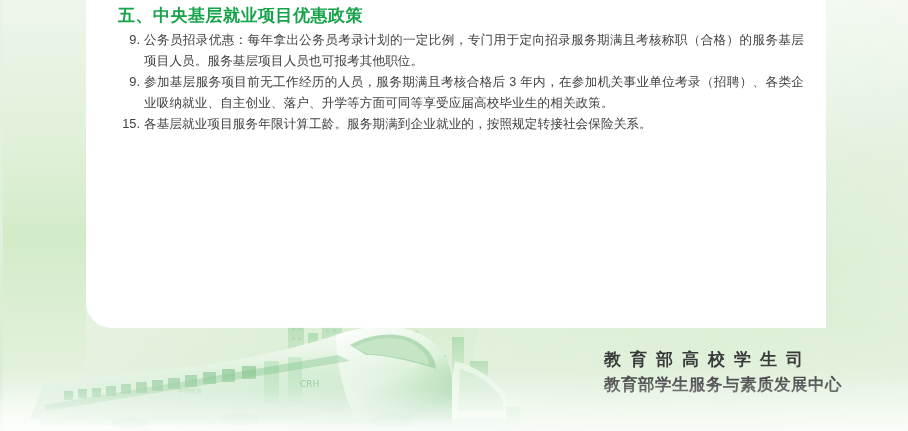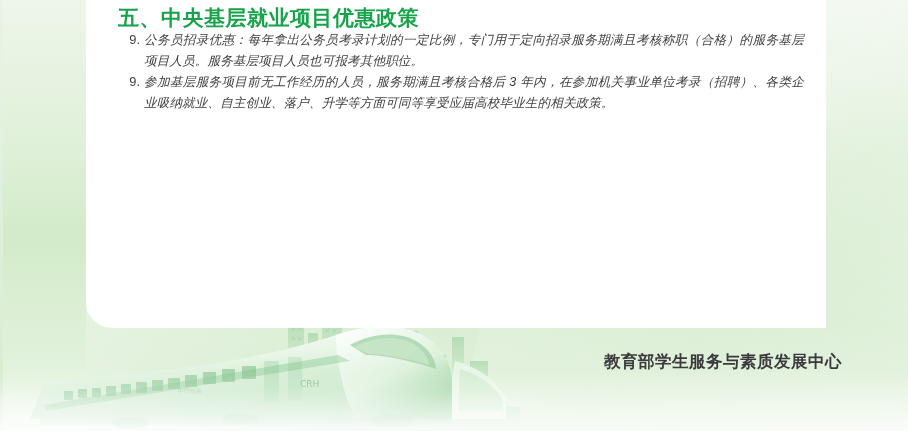--- a/index.html
+++ b/index.html
@@ -49,21 +49,21 @@
     background:#ffffff;
     border-bottom-left-radius:26px;
     border-bottom-right-radius:0px;
     box-shadow:0 1px 0 rgba(255,255,255,0.9);
   }
   .card-inner { position:absolute; left:0; top:30px; right:0; bottom:0; }
 
   .heading {
     position:absolute;
     left:32px; top:4px;
-    font-size:21px;
+    font-size:17px;
     font-weight:bold;
     color:#16a34a;
     letter-spacing:0.5px;
     white-space:nowrap;
   }
   .list {
     position:absolute;
     left:28px; top:30px;
     width:690px;
   }
@@ -82,21 +82,20 @@
     padding-right:4px;
     font-size:12.8px;
     color:#3f3f42;
     white-space:nowrap;
   }
   .item .body {
     flex:1 1 auto;
     text-align:justify;
     text-justify:inter-ideograph;
     letter-spacing:0.1px;
-    font-style:italic;
   }
 
   
   .artwork {
     position:absolute;
     left:0; bottom:0;
     width:520px; height:120px;
     pointer-events:none;
   }
   .footer-org {
@@ -251,23 +250,28 @@
 
 
 
 
 
         <div class="item">
           <span class="num">9.</span>
           <span class="body">参加基层服务项目前无工作经历的人员，服务期满且考核合格后 3 年内，在参加机关事业单位考录（招聘）、各类企业吸纳就业、自主创业、落户、升学等方面可同等享受应届高校毕业生的相关政策。</span>
         </div>
 
+        <div class="item">
+          <span class="num">15.</span>
+          <span class="body">各基层就业项目服务年限计算工龄。服务期满到企业就业的，按照规定转接社会保险关系。</span>
+        </div>
 
       </div>
     </div>
   </div>
 
   <div class="footer-org">
+    <div class="org-line1">教育部高校学生司</div>
     <div class="org-line2">教育部学生服务与素质发展中心</div>
   </div>
 
   <div class="bottom-fade"></div>
 </div>
 
 </body></html>

